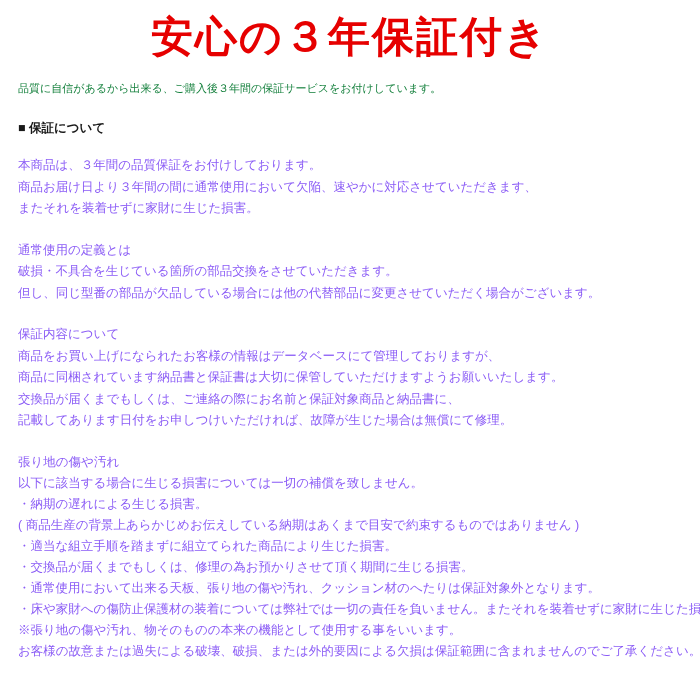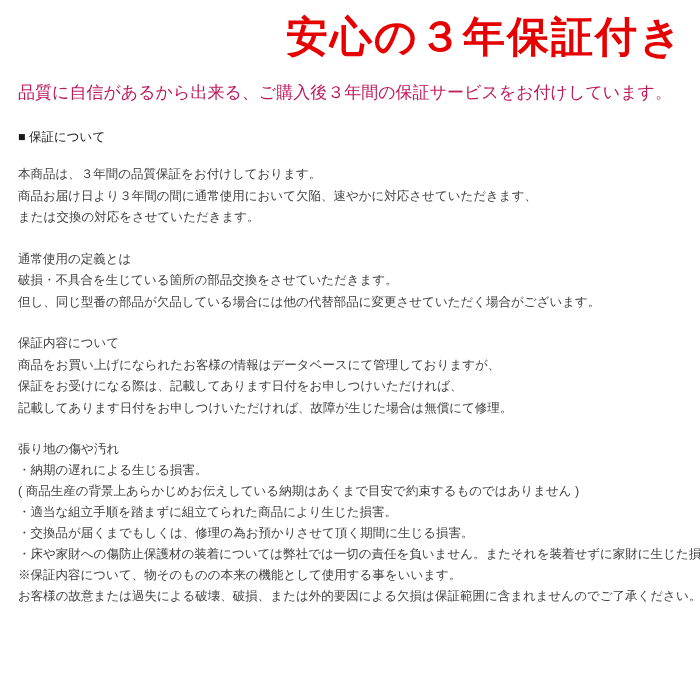--- a/index.html
+++ b/index.html
@@ -15,49 +15,49 @@
     overflow: hidden;
   }
   .page {
     position: relative;
     width: 700px;
     height: 700px;
     box-sizing: border-box;
     padding: 0 16px;
   }
   .headline {
-    text-align: right;
+    text-align: center;
     color: #e60000;
     font-size: 42px;
     font-weight: bold;
     letter-spacing: 2px;
     margin: 14px 0 20px 0;
     line-height: 1.1;
     white-space: nowrap;
   }
   .lead {
-    font-size: 17px;
+    font-size: 11px;
     line-height: 1.5;
     margin: 12px 0 22px 2px;
-    color: #be185d;
+    color: #15803d;
   }
   .section-head {
     font-size: 12.5px;
     line-height: 1.5;
     margin: 0 0 18px 2px;
     color: #1a1a1a;
-    font-weight: normal;
+    font-weight: bold;
   }
   .block {
     margin: 0 0 20px 2px;
   }
   .block .line {
     font-size: 12.5px;
     line-height: 1.72;
-    color: #404040;
+    color: #8b5cf6;
     white-space: nowrap;
   }
   .block.tight .line {
     line-height: 1.68;
   }
   .small-line {
     font-size: 11.2px;
   }
 </style>
 </head>
@@ -67,40 +67,43 @@
 
   <h1 class="headline">安心の３年保証付き</h1>
 
   <p class="lead">品質に自信があるから出来る、ご購入後３年間の保証サービスをお付けしています。</p>
 
   <p class="section-head">■ 保証について</p>
 
   <div class="block">
     <div class="line">本商品は、３年間の品質保証をお付けしております。</div>
     <div class="line">商品お届け日より３年間の間に通常使用において欠陥、速やかに対応させていただきます、</div>
-    <div class="line">または交換の対応をさせていただきます。</div>
+    <div class="line">またそれを装着せずに家財に生じた損害。</div>
   </div>
 
   <div class="block">
     <div class="line">通常使用の定義とは</div>
     <div class="line">破損・不具合を生じている箇所の部品交換をさせていただきます。</div>
     <div class="line">但し、同じ型番の部品が欠品している場合には他の代替部品に変更させていただく場合がございます。</div>
   </div>
 
   <div class="block">
     <div class="line">保証内容について</div>
     <div class="line">商品をお買い上げになられたお客様の情報はデータベースにて管理しておりますが、</div>
-    <div class="line">保証をお受けになる際は、記載してあります日付をお申しつけいただければ、</div>
+    <div class="line">商品に同梱されています納品書と保証書は大切に保管していただけますようお願いいたします。</div>
+    <div class="line">交換品が届くまでもしくは、ご連絡の際にお名前と保証対象商品と納品書に、</div>
     <div class="line">記載してあります日付をお申しつけいただければ、故障が生じた場合は無償にて修理。</div>
   </div>
 
   <div class="block tight">
     <div class="line">張り地の傷や汚れ</div>
+    <div class="line">以下に該当する場合に生じる損害については一切の補償を致しません。</div>
     <div class="line">・納期の遅れによる生じる損害。</div>
     <div class="line small-line">( 商品生産の背景上あらかじめお伝えしている納期はあくまで目安で約束するものではありません )</div>
     <div class="line">・適当な組立手順を踏まずに組立てられた商品により生じた損害。</div>
     <div class="line">・交換品が届くまでもしくは、修理の為お預かりさせて頂く期間に生じる損害。</div>
+    <div class="line">・通常使用において出来る天板、張り地の傷や汚れ、クッション材のへたりは保証対象外となります。</div>
     <div class="line small-line">・床や家財への傷防止保護材の装着については弊社では一切の責任を負いません。またそれを装着せずに家財に生じた損害。</div>
-    <div class="line">※保証内容について、物そのものの本来の機能として使用する事をいいます。</div>
+    <div class="line">※張り地の傷や汚れ、物そのものの本来の機能として使用する事をいいます。</div>
     <div class="line">お客様の故意または過失による破壊、破損、または外的要因による欠損は保証範囲に含まれませんのでご了承ください。</div>
   </div>
 
 </div>
 
 </body></html>

